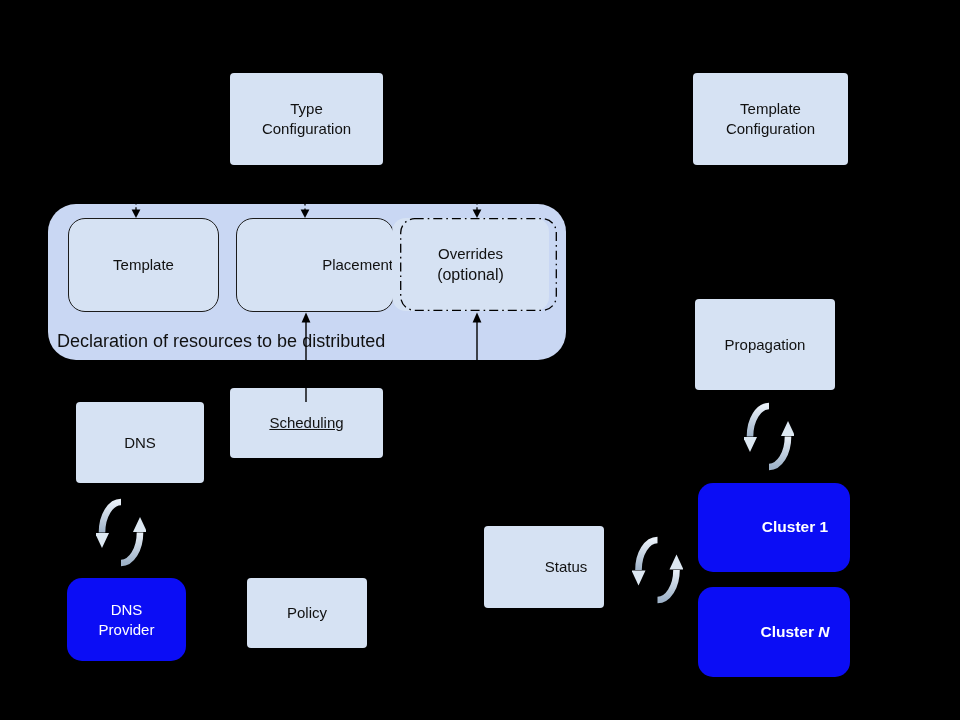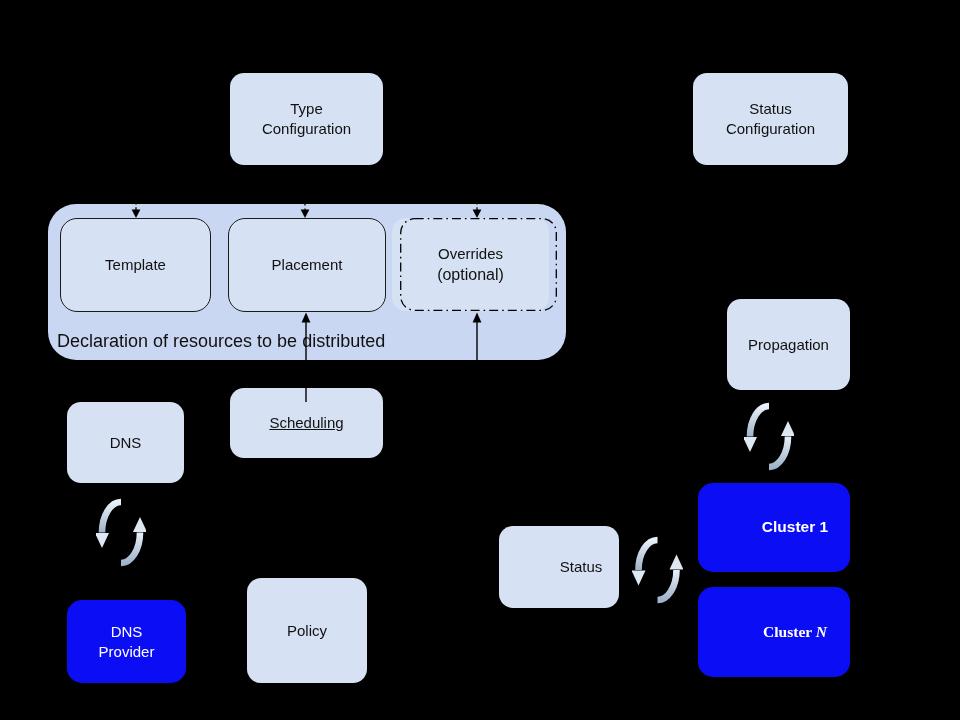--- a/index.html
+++ b/index.html
@@ -21,31 +21,32 @@
     flex-direction: column;
     align-items: center;
     justify-content: center;
     text-align: center;
     font-size: 15px;
     line-height: 1.32;
     color: var(--box-text, #111);
     z-index: 3;
     box-sizing: border-box;
   }
-  .light { background: var(--light-box-fill, #d6e2f3); border-radius: 14px; }
+  .light { background: var(--light-box-fill, #d6e2f3); border-radius: 4px; }
   .group {
     position: absolute;
     background: var(--group-fill, #c9d7f3);
     border-radius: 28px;
     z-index: 1;
   }
   .bordered {
     border: 1.4px solid #1b1b1b;
     border-radius: 17px;
     z-index: 2;
+    margin-left: 8px;
   }
   .blue {
     background: var(--blue-box-fill, #0b0df5);
     color: var(--blue-box-text, #fff);
     border-radius: 15px;
   }
   .bold { font-weight: bold; font-size: 15.5px; padding-left: 42px; }
   .caption {
     position: absolute;
     font-size: 18px;
@@ -83,68 +84,68 @@
         <stop class="grad-bot" offset="1"></stop>
       </linearGradient>
     </defs>
   </svg>
 
   <div class="node light" style="left:230px; top:73px; width:153px; height:92px;">
     <span class="wrap-108">Type Configuration</span>
   </div>
 
   <div class="node light" style="left:693px; top:73px; width:155px; height:92px;">
-    <span class="wrap-108">Status Configuration</span>
+    <span class="wrap-108">Template Configuration</span>
   </div>
 
   <div class="group" style="left:48px; top:204px; width:518px; height:156px;"></div>
   <div class="caption" style="left:57px; top:331px;">Declaration of resources to be distributed</div>
 
   <div class="node light bordered" style="left:60px; top:218px; width:151px; height:94px;">
     <span>Template</span>
   </div>
 
-  <div class="node light bordered" style="left:228px; top:218px; width:158px; height:94px;">
+  <div class="node light bordered" style="left:228px; top:218px; width:158px; height:94px;align-items:flex-end;">
     <span>Placement</span>
   </div>
 
   <div class="node light" style="left:392px; top:218px; width:157px; height:93px; border-radius:14px;">
     <span>Overrides</span>
     <span class="sublabel">(optional)</span>
   </div>
 
-  <div class="node light" style="left:67px; top:402px; width:117px; height:81px;">
+  <div class="node light" style="left:76px; top:402px; width:128px; height:81px;">
     <span>DNS</span>
   </div>
 
   <div class="node light" style="left:230px; top:388px; width:153px; height:70px;text-decoration:underline;">
     <span>Scheduling</span>
   </div>
 
-  <div class="node light" style="left:695px; top:299px; width:123px; height:91px;margin-left:32px;">
+  <div class="node light" style="left:695px; top:299px; width:140px; height:91px;">
     <span>Propagation</span>
   </div>
 
-  <div class="node blue" style="left:67px; top:578px; width:119px; height:83px;margin-top:22px;">
+  <div class="node blue" style="left:67px; top:578px; width:119px; height:83px;">
     <span class="wrap-76">DNS Provider</span>
   </div>
 
-  <div class="node light" style="left:247px; top:578px; width:120px; height:105px;">
+  <div class="node light" style="left:247px; top:578px; width:120px; height:70px;">
     <span>Policy</span>
   </div>
 
-  <div class="node light" style="left:499px; top:526px; width:120px; height:82px;padding-left:44px;">
+  <div class="node light" style="left:484px; top:526px; width:120px; height:82px;padding-left:44px;">
     <span>Status</span>
   </div>
 
   <div class="node blue bold" style="left:698px; top:483px; width:152px; height:89px;">
     <span>Cluster 1</span>
   </div>
 
-  <div class="node blue bold" style="left:698px; top:587px; width:152px; height:90px;font-family:Liberation Serif, serif;">
+  <div class="node blue bold" style="left:698px; top:587px; width:152px; height:90px;">
     <span><span>Cluster </span><i class="n-italic">N</i></span>
   </div>
 
   <svg class="sync" style="left:96px; top:496px;" width="50" height="73" viewBox="0 0 50 73">
     <path class="sync-arc" d="M25,6 A19,30.5 0 0 0 6,36.5"></path>
     <path class="sync-arc" d="M25,67 A19,30.5 0 0 0 44,36.5"></path>
     <polygon class="sync-head" points="-1,37 13,37 6,52"></polygon>
     <polygon class="sync-head" points="37,36 51,36 44,21"></polygon>
   </svg>
 

